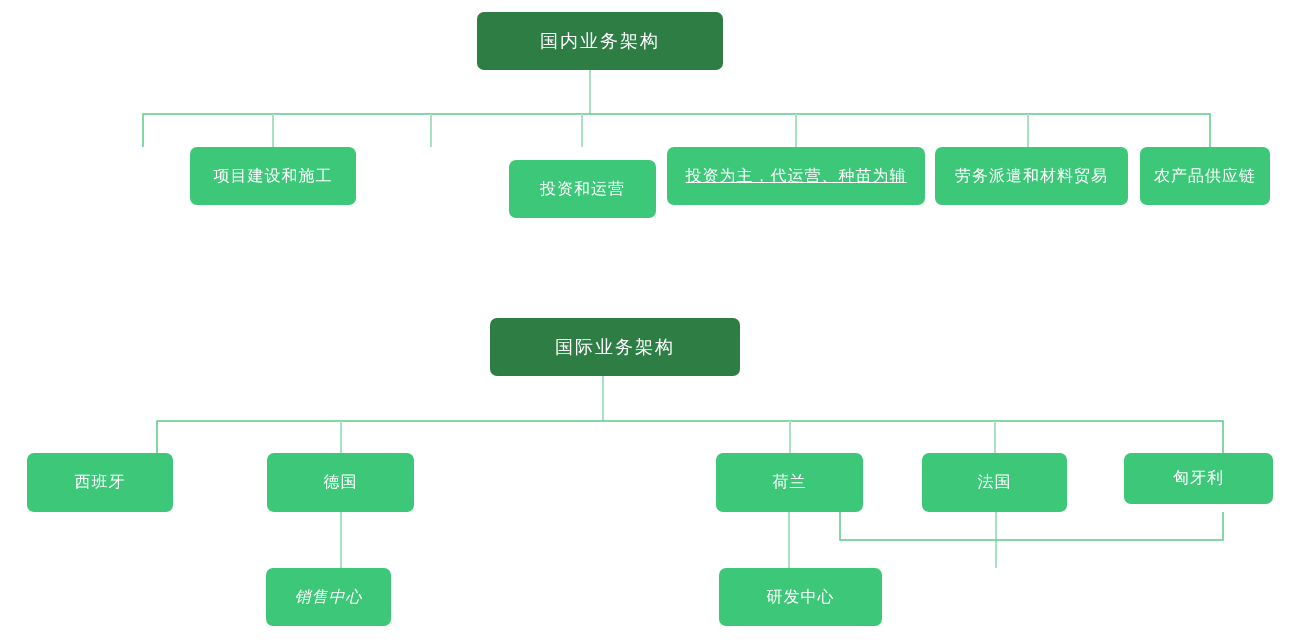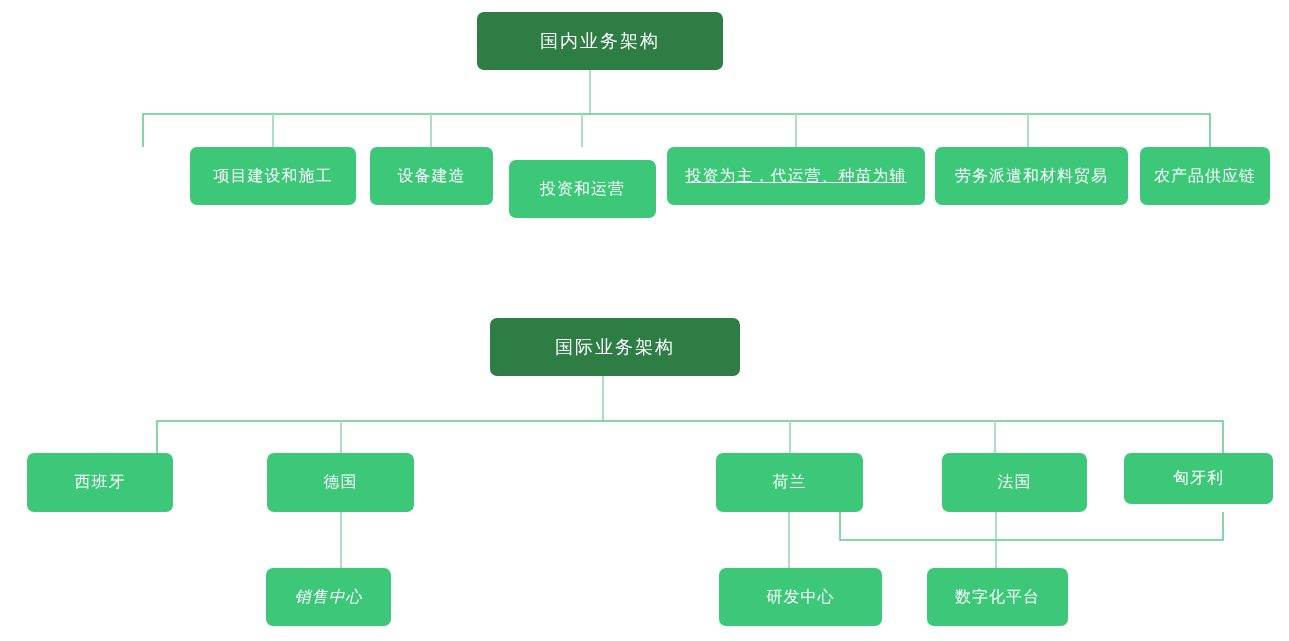--- a/index.html
+++ b/index.html
@@ -46,31 +46,29 @@
     <path d="M995 421 V453" stroke="#a9e2c2" stroke-width="2"></path>
     <path d="M341 512 V568" stroke="#a9e2c2" stroke-width="2"></path>
     <path d="M789 512 V568" stroke="#a9e2c2" stroke-width="2"></path>
     <path d="M996 512 V568" stroke="#a9e2c2" stroke-width="2"></path>
     <path d="M840 512 V540 H1223 V512" stroke="#5bcc88" stroke-width="1.5"></path>
   </svg>
 
   <div class="node root" style="left:477px;top:12px;width:246px;height:58px;">国内业务架构</div>
 
   <div class="node" style="left:190px;top:147px;width:166px;height:58px;">项目建设和施工</div>
-  <div class="node" style="left:370px;top:147px;width:123px;height:58px;">设备建造</div>
   <div class="node" style="left:509px;top:160px;width:147px;height:58px;">投资和运营</div>
   <div class="node" style="left:667px;top:147px;width:258px;height:58px;text-decoration:underline;">投资为主，代运营、种苗为辅</div>
   <div class="node" style="left:935px;top:147px;width:193px;height:58px;">劳务派遣和材料贸易</div>
   <div class="node" style="left:1140px;top:147px;width:130px;height:58px;">农产品供应链</div>
 
   <div class="node root" style="left:490px;top:318px;width:250px;height:58px;">国际业务架构</div>
 
   <div class="node" style="left:27px;top:453px;width:146px;height:59px;">西班牙</div>
   <div class="node" style="left:267px;top:453px;width:147px;height:59px;">德国</div>
   <div class="node" style="left:716px;top:453px;width:147px;height:59px;">荷兰</div>
-  <div class="node" style="left:922px;top:453px;width:145px;height:59px;margin-left:20px;">法国</div>
+  <div class="node" style="left:922px;top:453px;width:145px;height:59px;">法国</div>
   <div class="node" style="left:1124px;top:453px;width:149px;height:51px;">匈牙利</div>
 
   <div class="node" style="left:266px;top:568px;width:125px;height:58px;font-style:italic;">销售中心</div>
   <div class="node" style="left:719px;top:568px;width:163px;height:58px;font-family:Liberation Mono, monospace;">研发中心</div>
-  <div class="node" style="left:927px;top:568px;width:141px;height:58px;">数字化平台</div>
 
 </div>
 
 </body></html>

